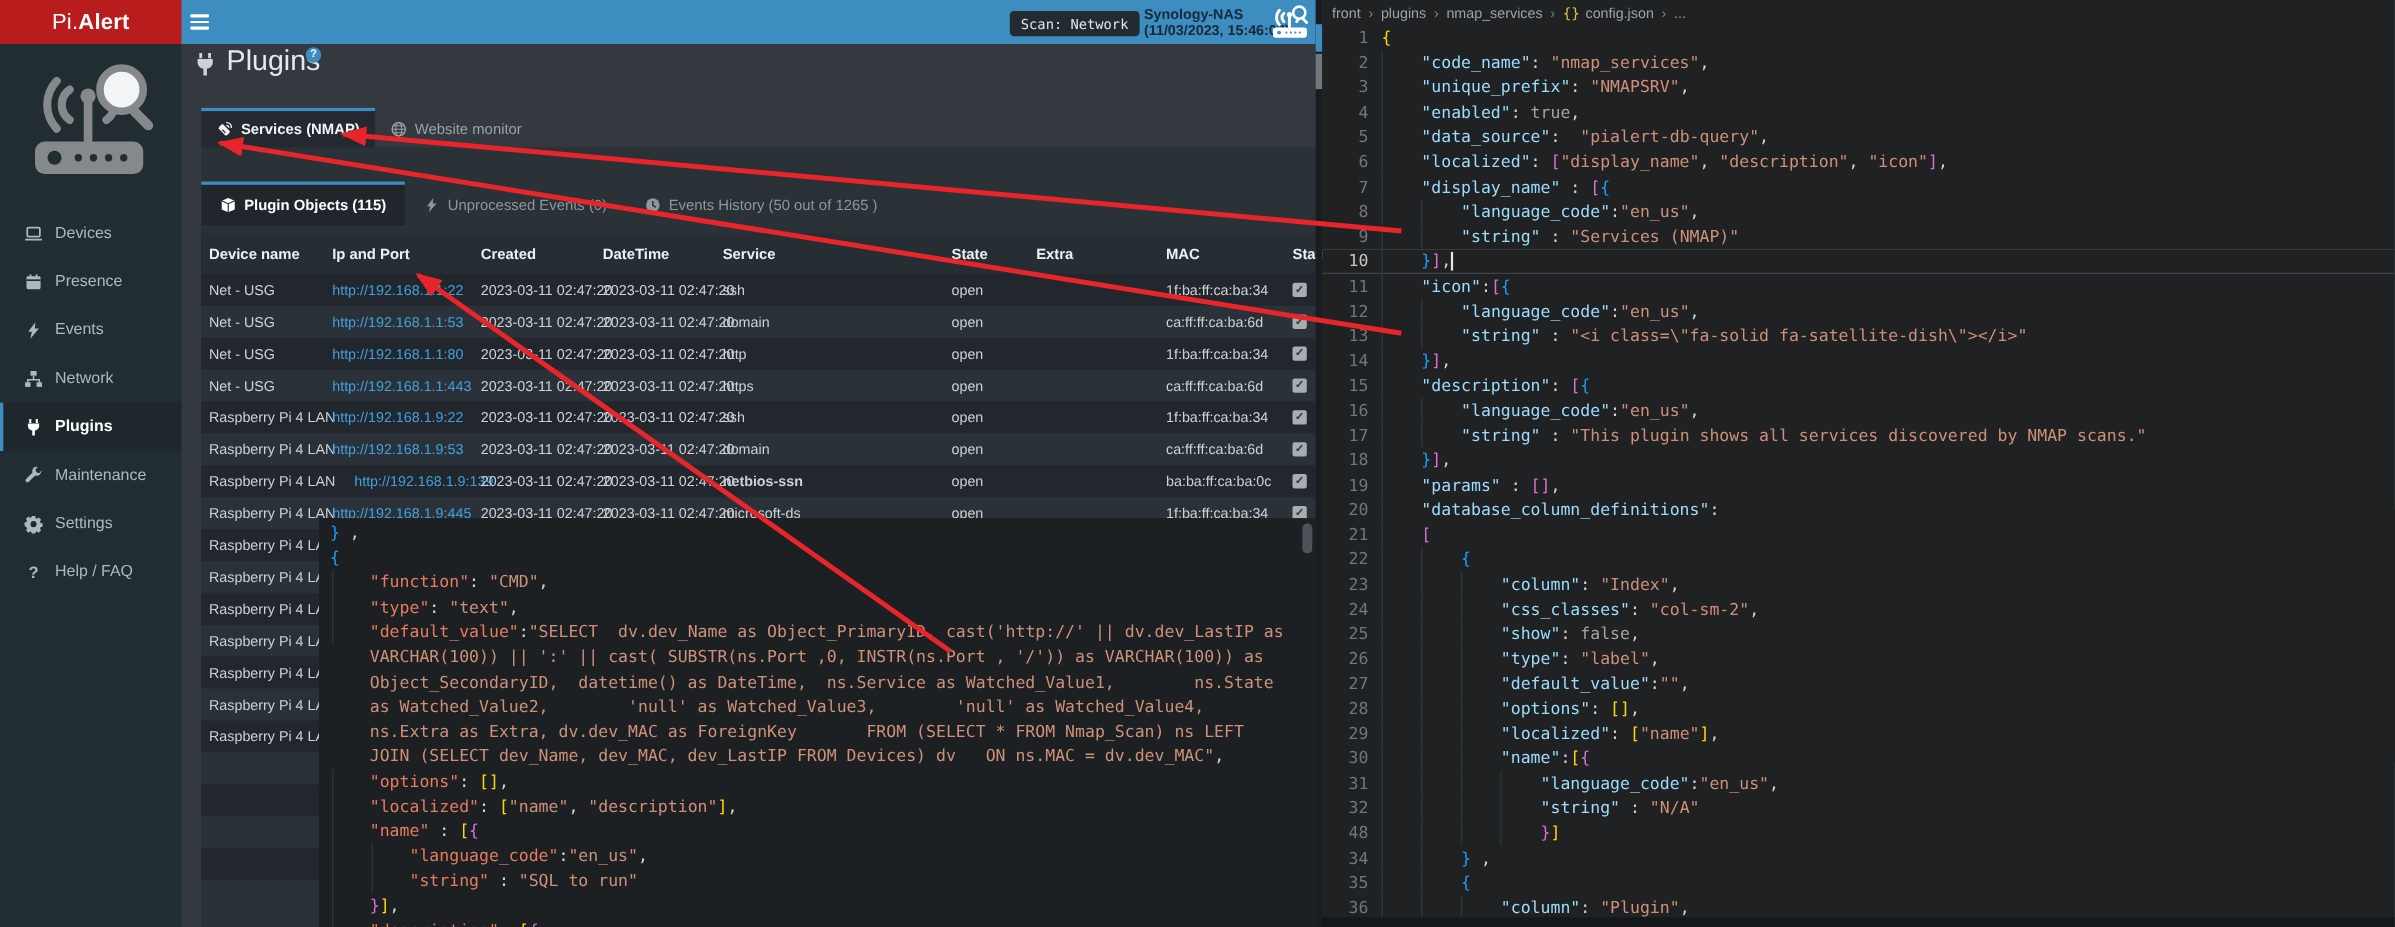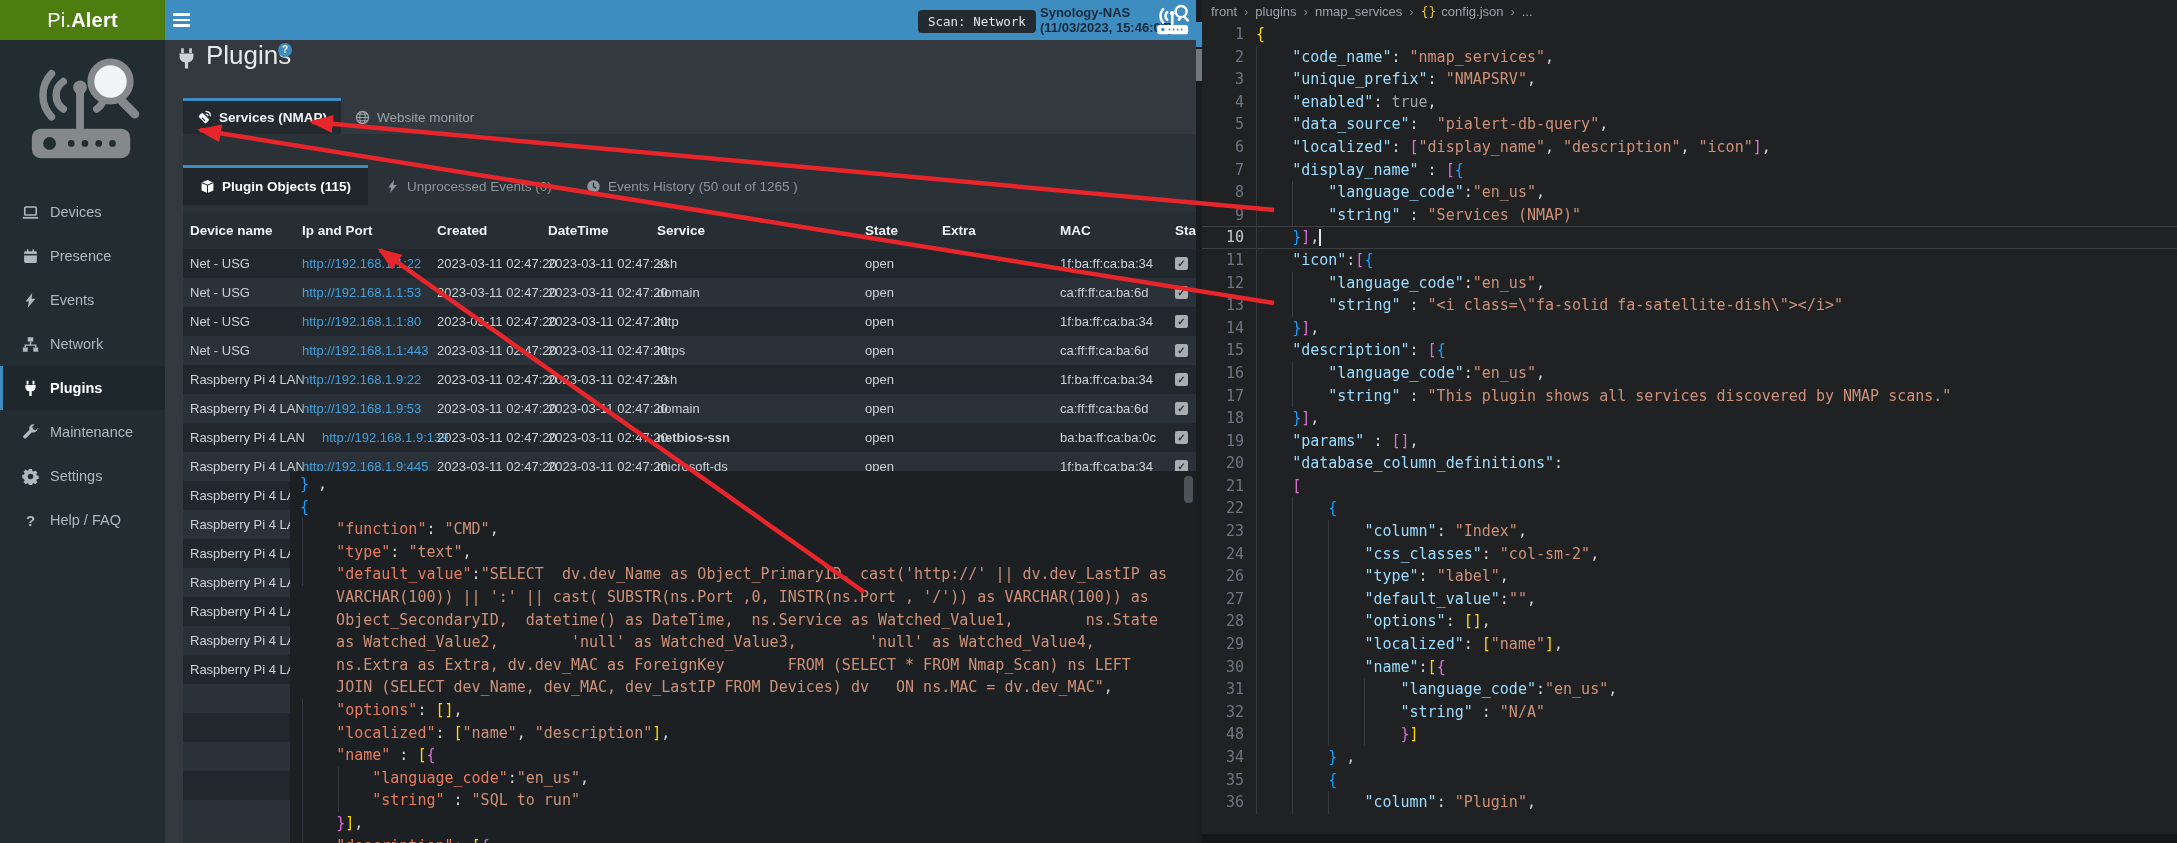--- a/index.html
+++ b/index.html
@@ -1,21 +1,21 @@
 <!DOCTYPE html>
 <html><head>
 <meta charset="utf-8">
 <style>
   *{margin:0;padding:0;box-sizing:border-box}
   html,body{width:2177px;height:843px;overflow:hidden;background:#33393e;font-family:"Liberation Sans",sans-serif}
   .app{position:relative;width:2177px;height:843px;overflow:hidden}
 
   
   .navbar{position:absolute;left:0;top:0;width:1202px;height:40px;background:#3d8dc0;z-index:5}
-  .brand{position:absolute;left:0;top:0;width:165px;height:40px;background:#4d7c0f;color:#fff;font-size:20px;display:flex;align-items:center;justify-content:center;letter-spacing:.2px}
+  .brand{position:absolute;left:0;top:0;width:165px;height:40px;background:#b91c1c;color:#fff;font-size:20px;display:flex;align-items:center;justify-content:center;letter-spacing:.2px}
   .brand b{font-weight:bold}
   .hamburger{position:absolute;left:173px;top:13px;width:17px;height:14px;display:flex;flex-direction:column;justify-content:space-between;cursor:pointer}
   .hamburger i{display:block;height:2.6px;background:#fff;border-radius:1px}
   .scan-badge{position:absolute;left:918px;top:10px;height:23px;padding:0 10px;background:#232a30;border-radius:4px;color:#e2e6e9;font-family:"DejaVu Sans Mono",monospace;font-size:12.5px;line-height:23px}
   .dev-info{position:absolute;left:1040px;top:5px;color:#16283a;font-size:13px;font-weight:bold;line-height:15px}
   .hdr-icon{position:absolute;left:1154px;top:4px;width:38px;height:32px;color:#fff}
   .hdr-icon svg{width:100%;height:100%}
 
   
   .sidebar{position:absolute;left:0;top:40px;width:165px;height:803px;background:#222d32;z-index:5}
@@ -594,20 +594,21 @@
         <div class="eline"><span class="lnum">15</span><span class="guide" style="left: 54px;"></span><span class="lcode"><span class="t-p">    </span><span class="t-k">"description"</span><span class="t-p">: </span><span class="t-o">[</span><span class="t-u">{</span></span></div>
         <div class="eline"><span class="lnum">16</span><span class="guide" style="left: 54px;"></span><span class="guide" style="left: 90.14px;"></span><span class="lcode"><span class="t-p">        </span><span class="t-k">"language_code"</span><span class="t-p">:</span><span class="t-s">"en_us"</span><span class="t-p">,</span></span></div>
         <div class="eline"><span class="lnum">17</span><span class="guide" style="left: 54px;"></span><span class="guide" style="left: 90.14px;"></span><span class="lcode"><span class="t-p">        </span><span class="t-k">"string"</span><span class="t-p"> : </span><span class="t-s">"This plugin shows all services discovered by NMAP scans."</span></span></div>
         <div class="eline"><span class="lnum">18</span><span class="guide" style="left: 54px;"></span><span class="lcode"><span class="t-p">    </span><span class="t-u">}</span><span class="t-o">]</span><span class="t-p">,</span></span></div>
         <div class="eline"><span class="lnum">19</span><span class="guide" style="left: 54px;"></span><span class="lcode"><span class="t-p">    </span><span class="t-k">"params"</span><span class="t-p"> : </span><span class="t-o">[]</span><span class="t-p">,</span></span></div>
         <div class="eline"><span class="lnum">20</span><span class="guide" style="left: 54px;"></span><span class="lcode"><span class="t-p">    </span><span class="t-k">"database_column_definitions"</span><span class="t-p">:</span></span></div>
         <div class="eline"><span class="lnum">21</span><span class="guide" style="left: 54px;"></span><span class="lcode"><span class="t-p">    </span><span class="t-o">[</span></span></div>
         <div class="eline"><span class="lnum">22</span><span class="guide" style="left: 54px;"></span><span class="guide" style="left: 90.14px;"></span><span class="lcode"><span class="t-p">        </span><span class="t-u">{</span></span></div>
         <div class="eline"><span class="lnum">23</span><span class="guide" style="left: 54px;"></span><span class="guide" style="left: 90.14px;"></span><span class="guide" style="left: 126.28px;"></span><span class="lcode"><span class="t-p">            </span><span class="t-k">"column"</span><span class="t-p">: </span><span class="t-s">"Index"</span><span class="t-p">,</span></span></div>
         <div class="eline"><span class="lnum">24</span><span class="guide" style="left: 54px;"></span><span class="guide" style="left: 90.14px;"></span><span class="guide" style="left: 126.28px;"></span><span class="lcode"><span class="t-p">            </span><span class="t-k">"css_classes"</span><span class="t-p">: </span><span class="t-s">"col-sm-2"</span><span class="t-p">,</span></span></div>
+        <div class="eline"><span class="lnum">25</span><span class="guide" style="left: 54px;"></span><span class="guide" style="left: 90.14px;"></span><span class="guide" style="left: 126.28px;"></span><span class="lcode"><span class="t-p">            </span><span class="t-k">"show"</span><span class="t-p">: </span><span class="t-b">false</span><span class="t-p">,</span></span></div>
         <div class="eline"><span class="lnum">26</span><span class="guide" style="left: 54px;"></span><span class="guide" style="left: 90.14px;"></span><span class="guide" style="left: 126.28px;"></span><span class="lcode"><span class="t-p">            </span><span class="t-k">"type"</span><span class="t-p">: </span><span class="t-s">"label"</span><span class="t-p">,</span></span></div>
         <div class="eline"><span class="lnum">27</span><span class="guide" style="left: 54px;"></span><span class="guide" style="left: 90.14px;"></span><span class="guide" style="left: 126.28px;"></span><span class="lcode"><span class="t-p">            </span><span class="t-k">"default_value"</span><span class="t-p">:</span><span class="t-s">""</span><span class="t-p">,</span></span></div>
         <div class="eline"><span class="lnum">28</span><span class="guide" style="left: 54px;"></span><span class="guide" style="left: 90.14px;"></span><span class="guide" style="left: 126.28px;"></span><span class="lcode"><span class="t-p">            </span><span class="t-k">"options"</span><span class="t-p">: </span><span class="t-g">[]</span><span class="t-p">,</span></span></div>
         <div class="eline"><span class="lnum">29</span><span class="guide" style="left: 54px;"></span><span class="guide" style="left: 90.14px;"></span><span class="guide" style="left: 126.28px;"></span><span class="lcode"><span class="t-p">            </span><span class="t-k">"localized"</span><span class="t-p">: </span><span class="t-g">[</span><span class="t-s">"name"</span><span class="t-g">]</span><span class="t-p">,</span></span></div>
         <div class="eline"><span class="lnum">30</span><span class="guide" style="left: 54px;"></span><span class="guide" style="left: 90.14px;"></span><span class="guide" style="left: 126.28px;"></span><span class="lcode"><span class="t-p">            </span><span class="t-k">"name"</span><span class="t-p">:</span><span class="t-g">[</span><span class="t-o">{</span></span></div>
         <div class="eline"><span class="lnum">31</span><span class="guide" style="left: 54px;"></span><span class="guide" style="left: 90.14px;"></span><span class="guide" style="left: 126.28px;"></span><span class="guide" style="left: 162.42px;"></span><span class="lcode"><span class="t-p">                </span><span class="t-k">"language_code"</span><span class="t-p">:</span><span class="t-s">"en_us"</span><span class="t-p">,</span></span></div>
         <div class="eline"><span class="lnum">32</span><span class="guide" style="left: 54px;"></span><span class="guide" style="left: 90.14px;"></span><span class="guide" style="left: 126.28px;"></span><span class="guide" style="left: 162.42px;"></span><span class="lcode"><span class="t-p">                </span><span class="t-k">"string"</span><span class="t-p"> : </span><span class="t-s">"N/A"</span></span></div>
         <div class="eline"><span class="lnum">48</span><span class="guide" style="left: 54px;"></span><span class="guide" style="left: 90.14px;"></span><span class="guide" style="left: 126.28px;"></span><span class="guide" style="left: 162.42px;"></span><span class="lcode"><span class="t-p">                </span><span class="t-o">}</span><span class="t-g">]</span></span></div>
         <div class="eline"><span class="lnum">34</span><span class="guide" style="left: 54px;"></span><span class="guide" style="left: 90.14px;"></span><span class="lcode"><span class="t-p">        </span><span class="t-u">}</span><span class="t-p"> ,</span></span></div>
         <div class="eline"><span class="lnum">35</span><span class="guide" style="left: 54px;"></span><span class="guide" style="left: 90.14px;"></span><span class="lcode"><span class="t-p">        </span><span class="t-u">{</span></span></div>

